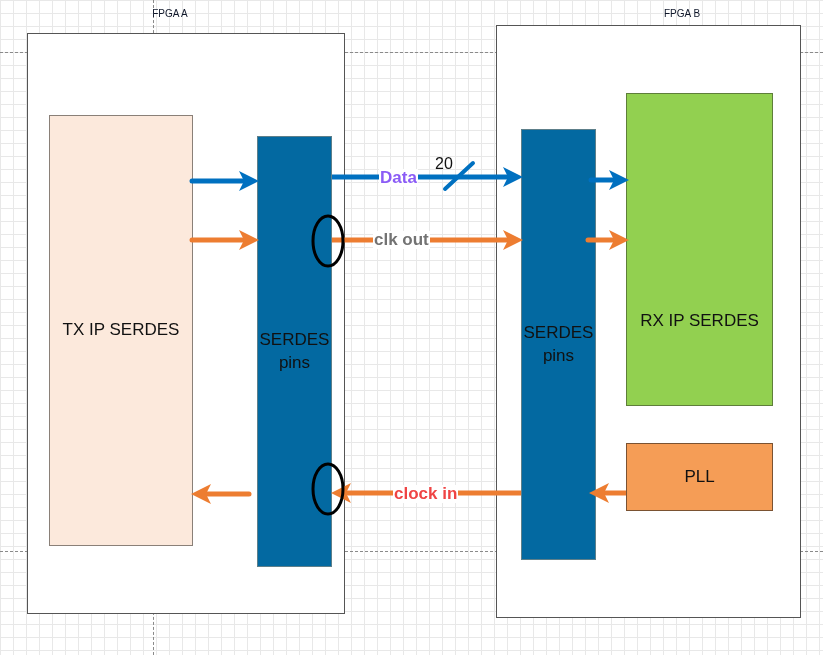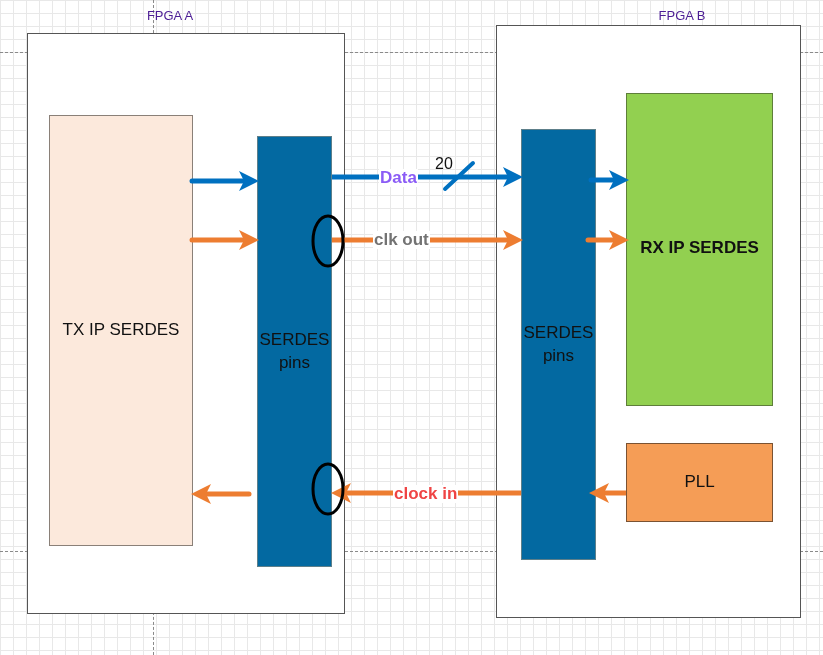--- a/index.html
+++ b/index.html
@@ -13,31 +13,31 @@
       background-position: 0px 0px;
       font-family: "Liberation Sans", "DejaVu Sans", sans-serif;
     }
     .guide-h { position: absolute; left: 0; width: 823px; height: 0; border-top: 1px dashed #8a8a8a; }
     .guide-v { position: absolute; top: 0; width: 0; height: 655px; border-left: 1px dashed #8a8a8a; }
     .fpga {
       position: absolute; background: #ffffff; border: 1px solid #555;
       box-sizing: border-box;
     }
     .fpga-title {
-      position: absolute; font-size: 13px; color: #4c1d95; white-space: nowrap;
+      position: absolute; font-size: 10px; color: #0f172a; white-space: nowrap;
       transform: translateX(-50%);
     }
     .block {
       position: absolute; box-sizing: border-box; border: 1px solid #666;
       display: flex; align-items: center; justify-content: center; text-align: center;
       font-size: 17px; color: #111; line-height: 1.35;
     }
     .tx { background: #fce9dc; border-color: #8a8078; }
     .pins { background: #0369a1; border-color: #5d7f8a; margin-top: 36px; }
-    .rx { background: #92d050; border-color: #5e7e3a; align-items: flex-start; font-weight: bold; }
+    .rx { background: #92d050; border-color: #5e7e3a; align-items: center; }
     .rx span { margin-top: 143px; }
     .pll { background: #f59d56; border-color: #7a5232; }
     svg.overlay { position: absolute; left: 0; top: 0; }
     .sig-label {
       position: absolute; font-weight: bold; font-size: 17px; background: #ffffff;
       padding: 0 1px; white-space: nowrap; line-height: 18px;
     }
     .bus-width { position: absolute; font-size: 16px; color: #111; }
   </style>
 </head>
@@ -68,21 +68,21 @@
   <span>
     <span>SERDES</span><br>
     <span>pins</span>
   </span>
 </div>
 
 <div class="block rx" style="left:626px; top:93px; width:147px; height:313px;">
   <span>RX IP SERDES</span>
 </div>
 
-<div class="block pll" style="left:626px; top:443px; width:147px; height:79px;">
+<div class="block pll" style="left:626px; top:443px; width:147px; height:68px;">
   <span>PLL</span>
 </div>
 
 <svg class="overlay" width="823" height="655" viewBox="0 0 823 655">
   <defs>
     <marker id="ah-blue" markerWidth="4" markerHeight="4" refX="2.2" refY="2" orient="auto" markerUnits="strokeWidth">
       <path d="M0,0 L4,2 L0,4 L1,2 Z" fill="#0070c0"></path>
     </marker>
     <marker id="ah-orange" markerWidth="4" markerHeight="4" refX="2.2" refY="2" orient="auto" markerUnits="strokeWidth">
       <path d="M0,0 L4,2 L0,4 L1,2 Z" fill="#ed7d31"></path>

